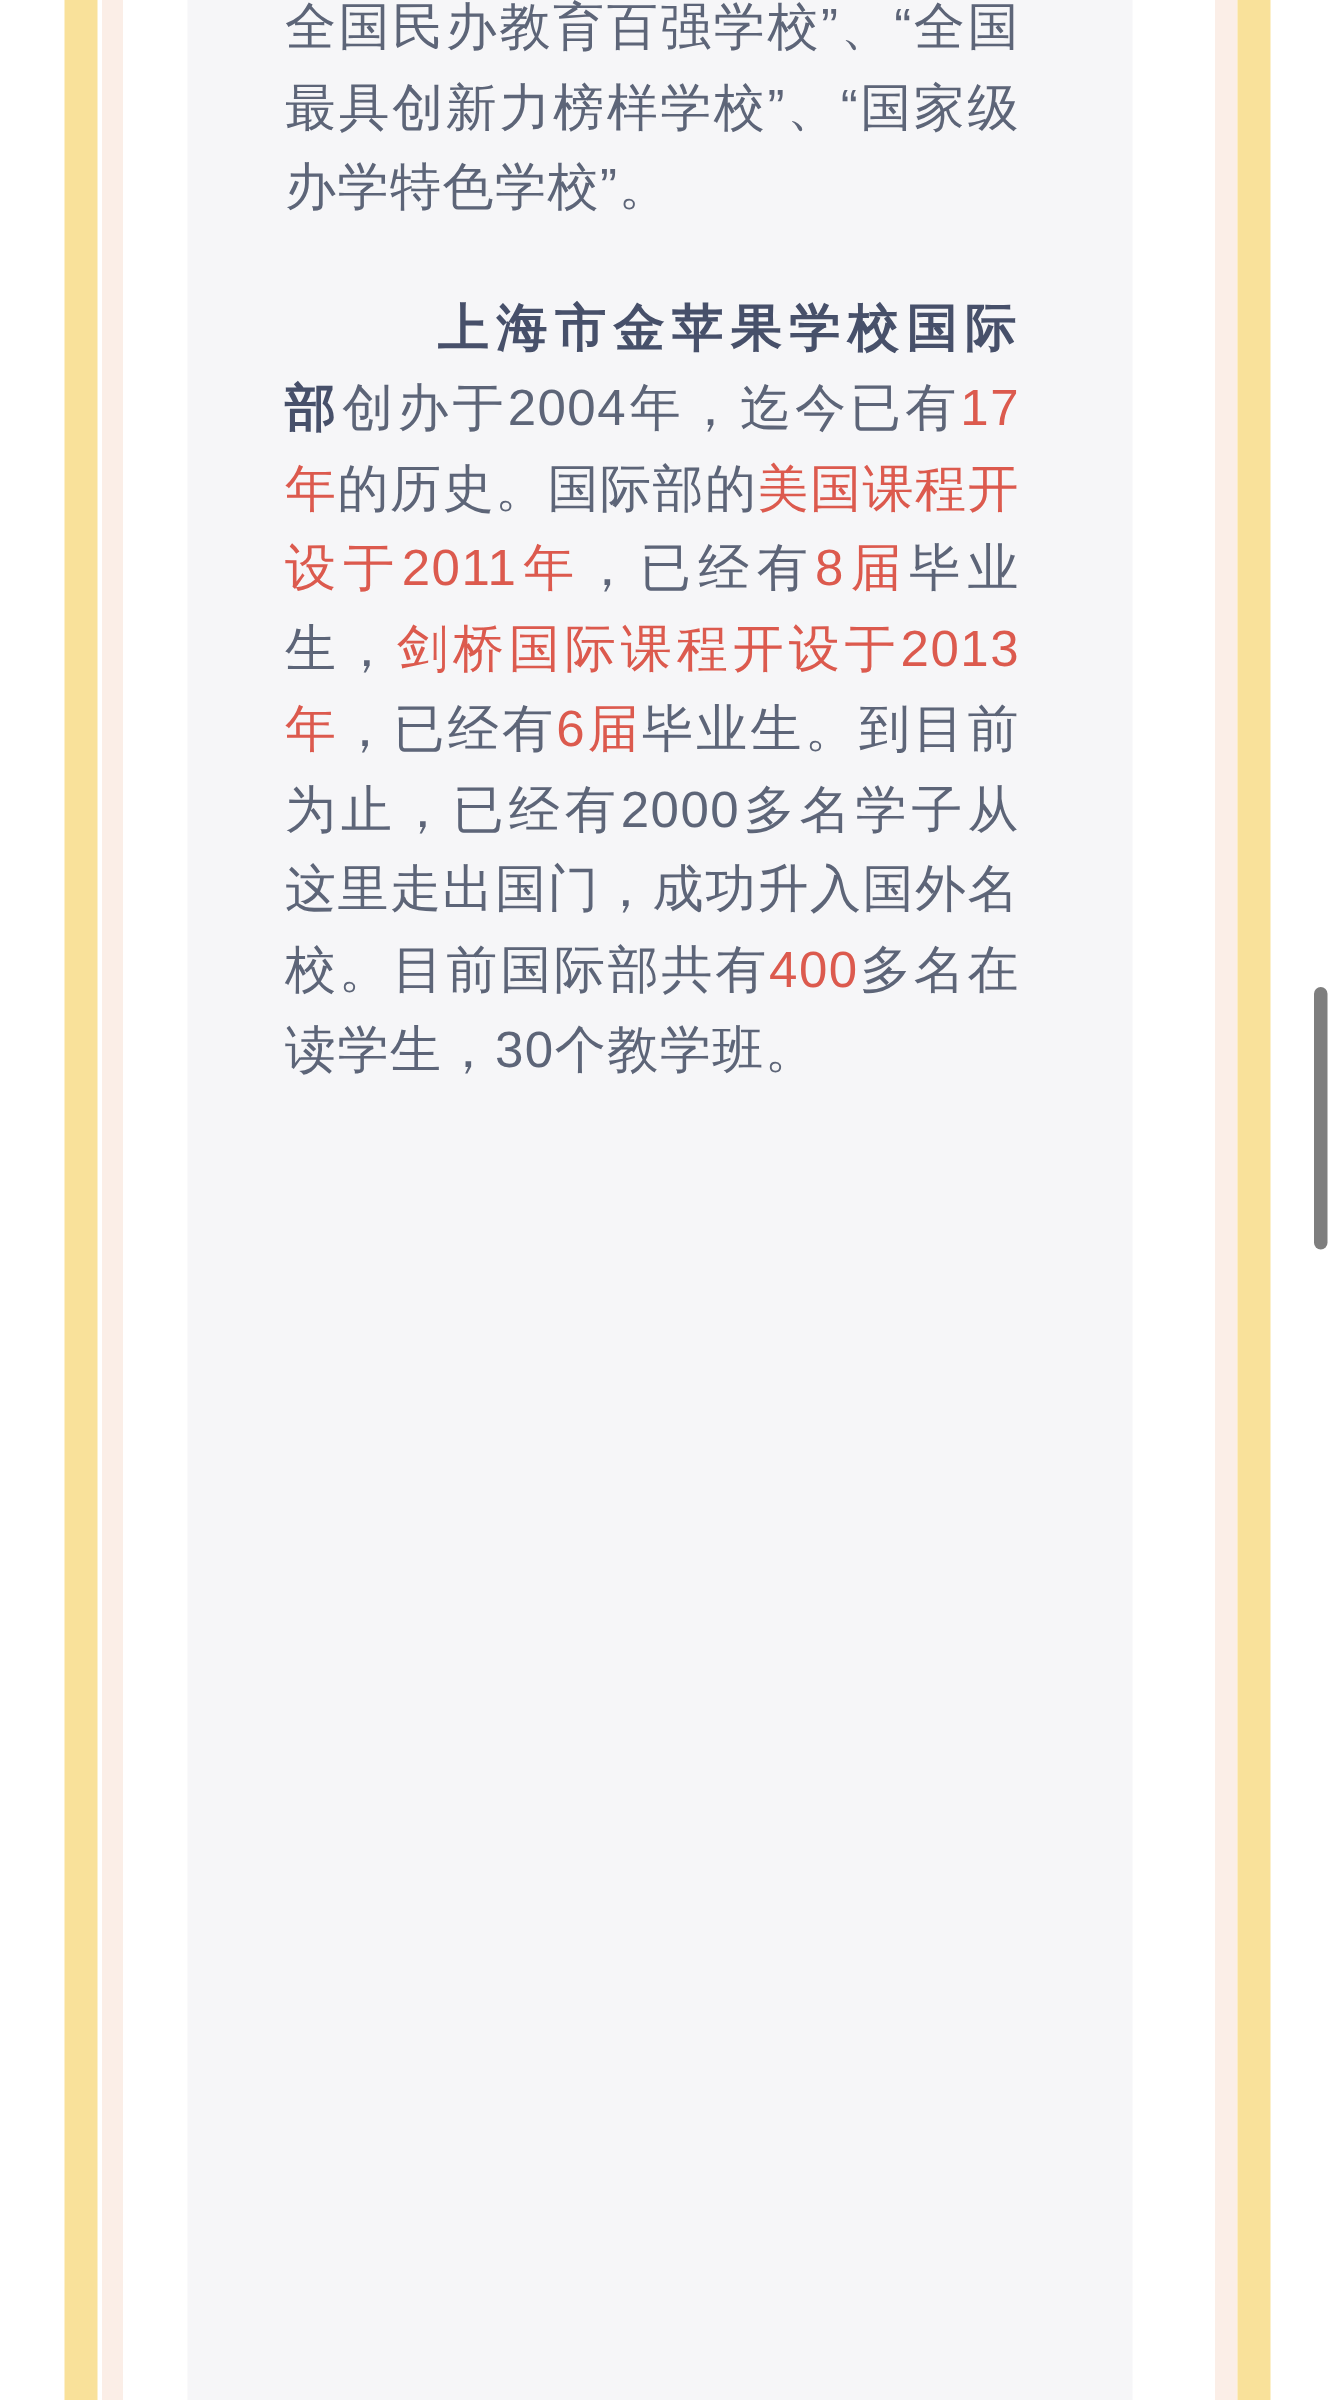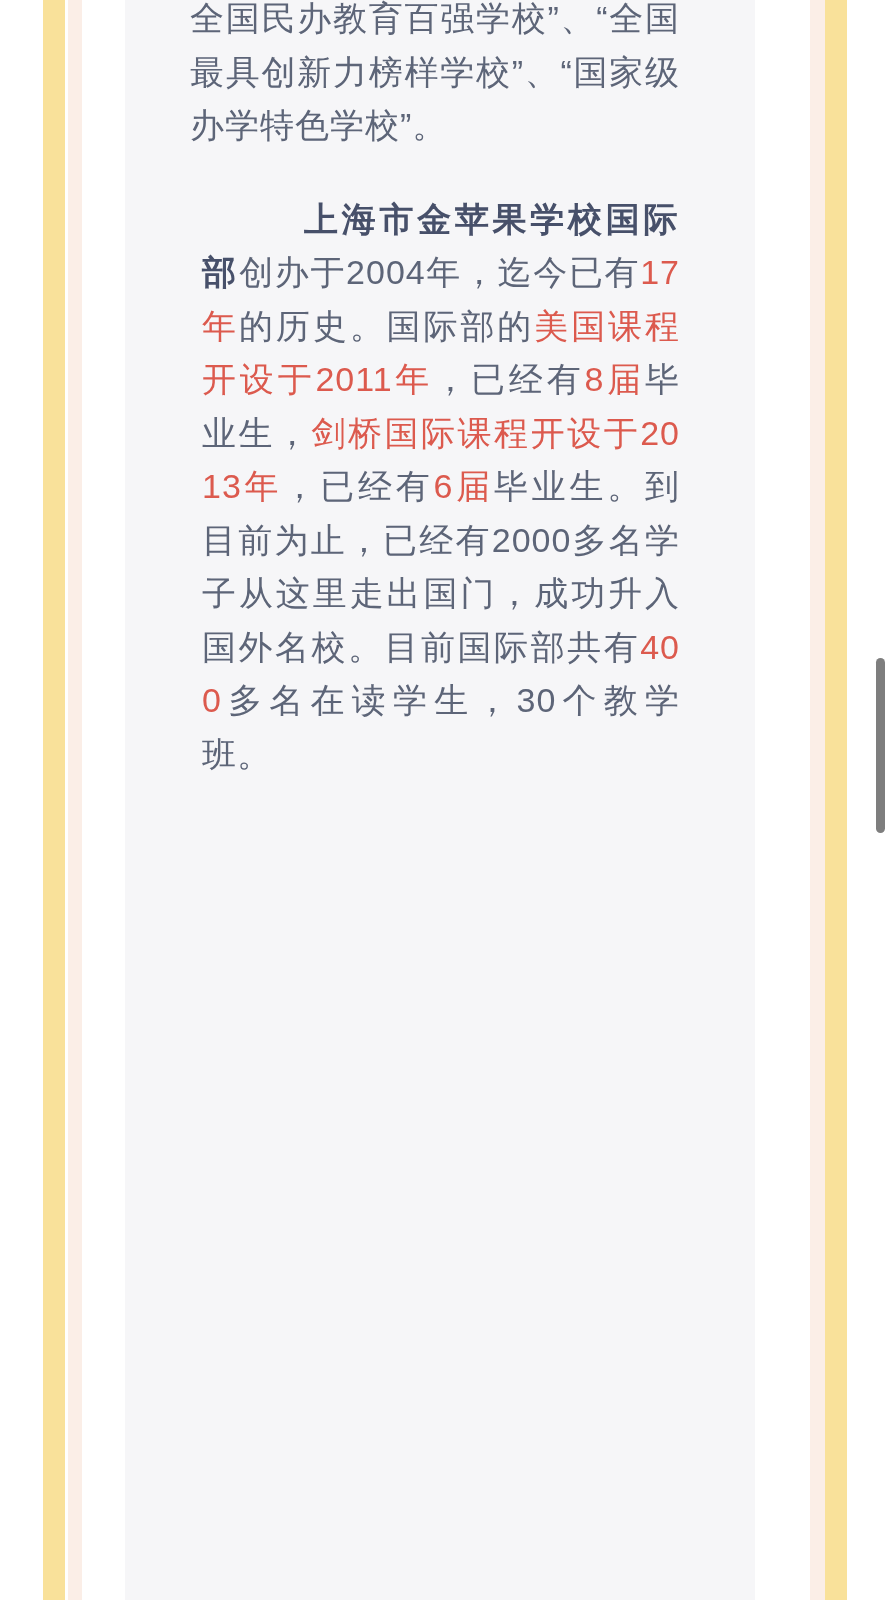--- a/index.html
+++ b/index.html
@@ -45,21 +45,20 @@
     color: var(--text-color);
     text-align: justify;
     text-justify: inter-ideograph;
     word-break: break-all;
   }
   .article-text p {
     margin: 0 0 40px 0;
   }
   .article-text p.indent {
     text-indent: 102px;
-    margin-left: 12px;
   }
   .run-normal { color: var(--text-color); }
   .run-bold   { color: var(--bold-color); font-weight: 700; letter-spacing: 2.5px; }
   .run-red    { color: var(--accent-red); }
   .scrollbar-thumb {
     position: absolute;
     left: 876px;
     top: 658px;
     width: 9px;
     height: 175px;

